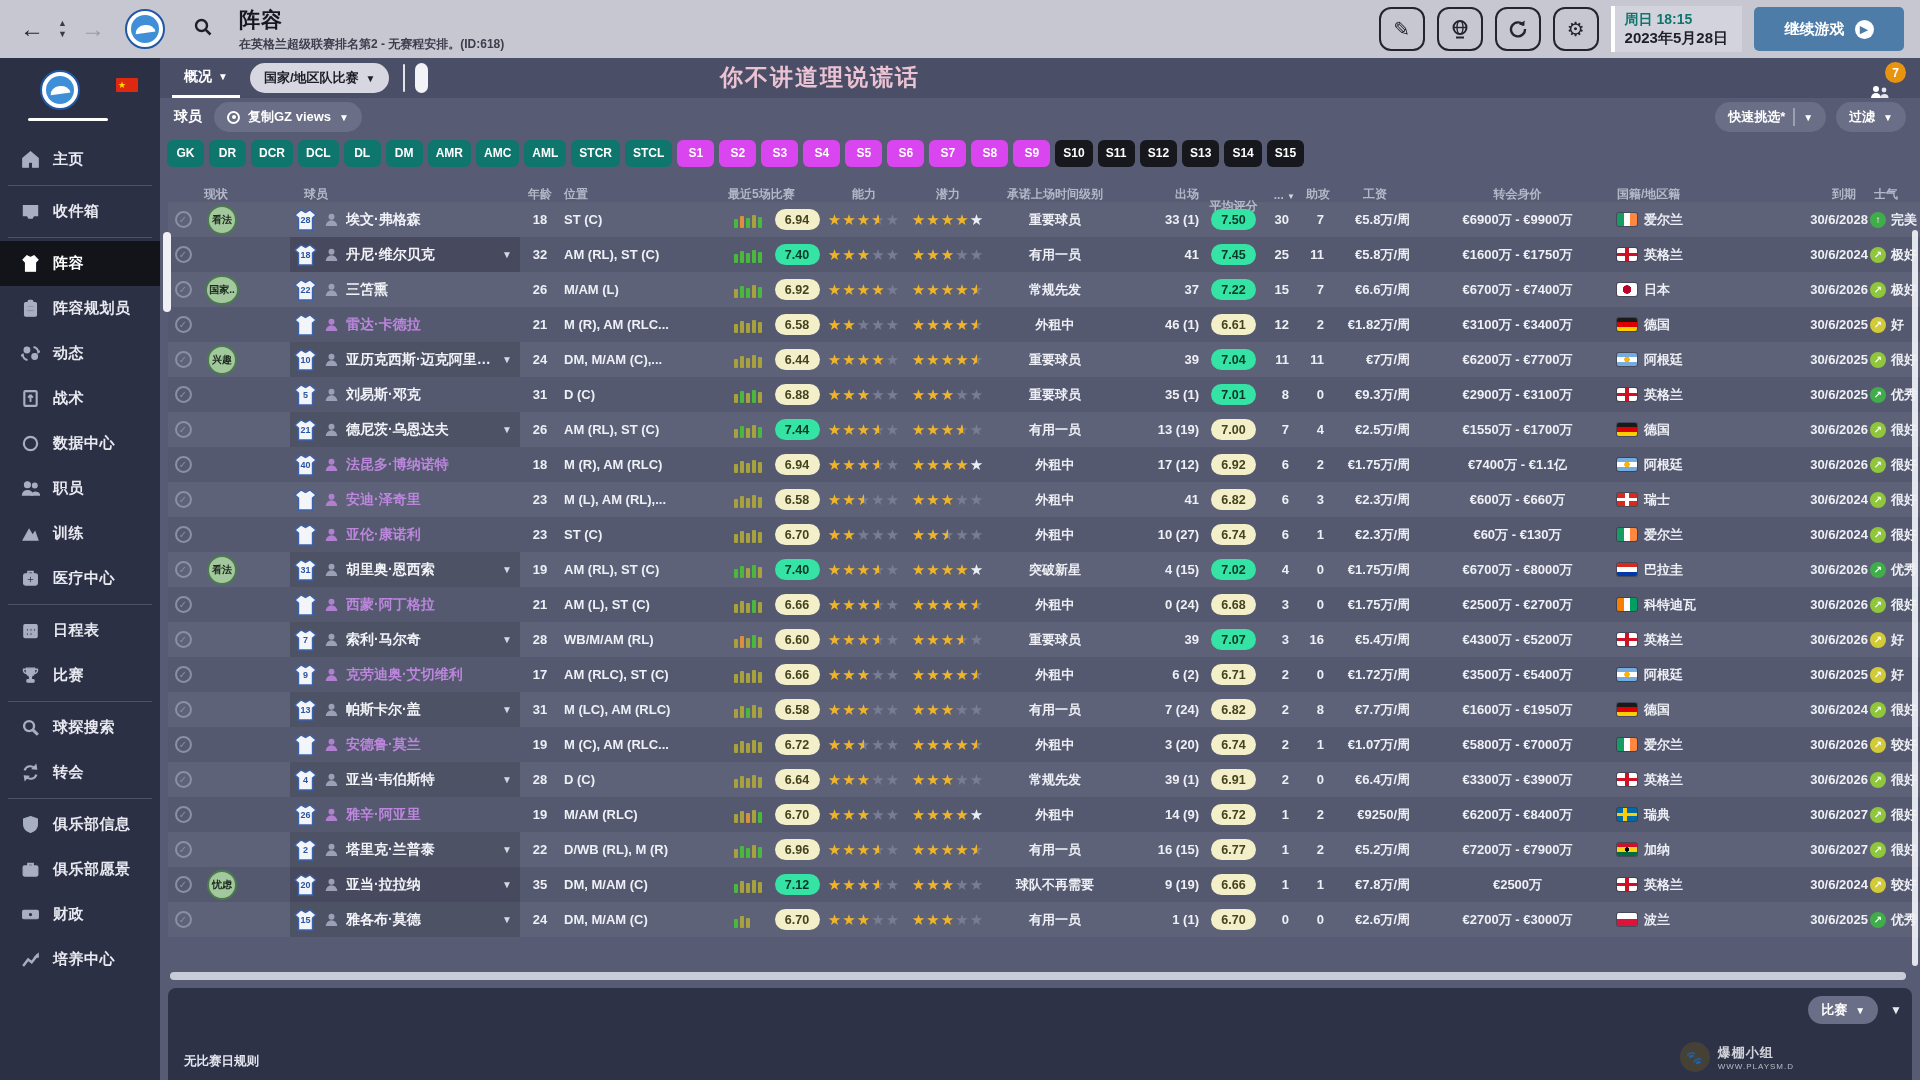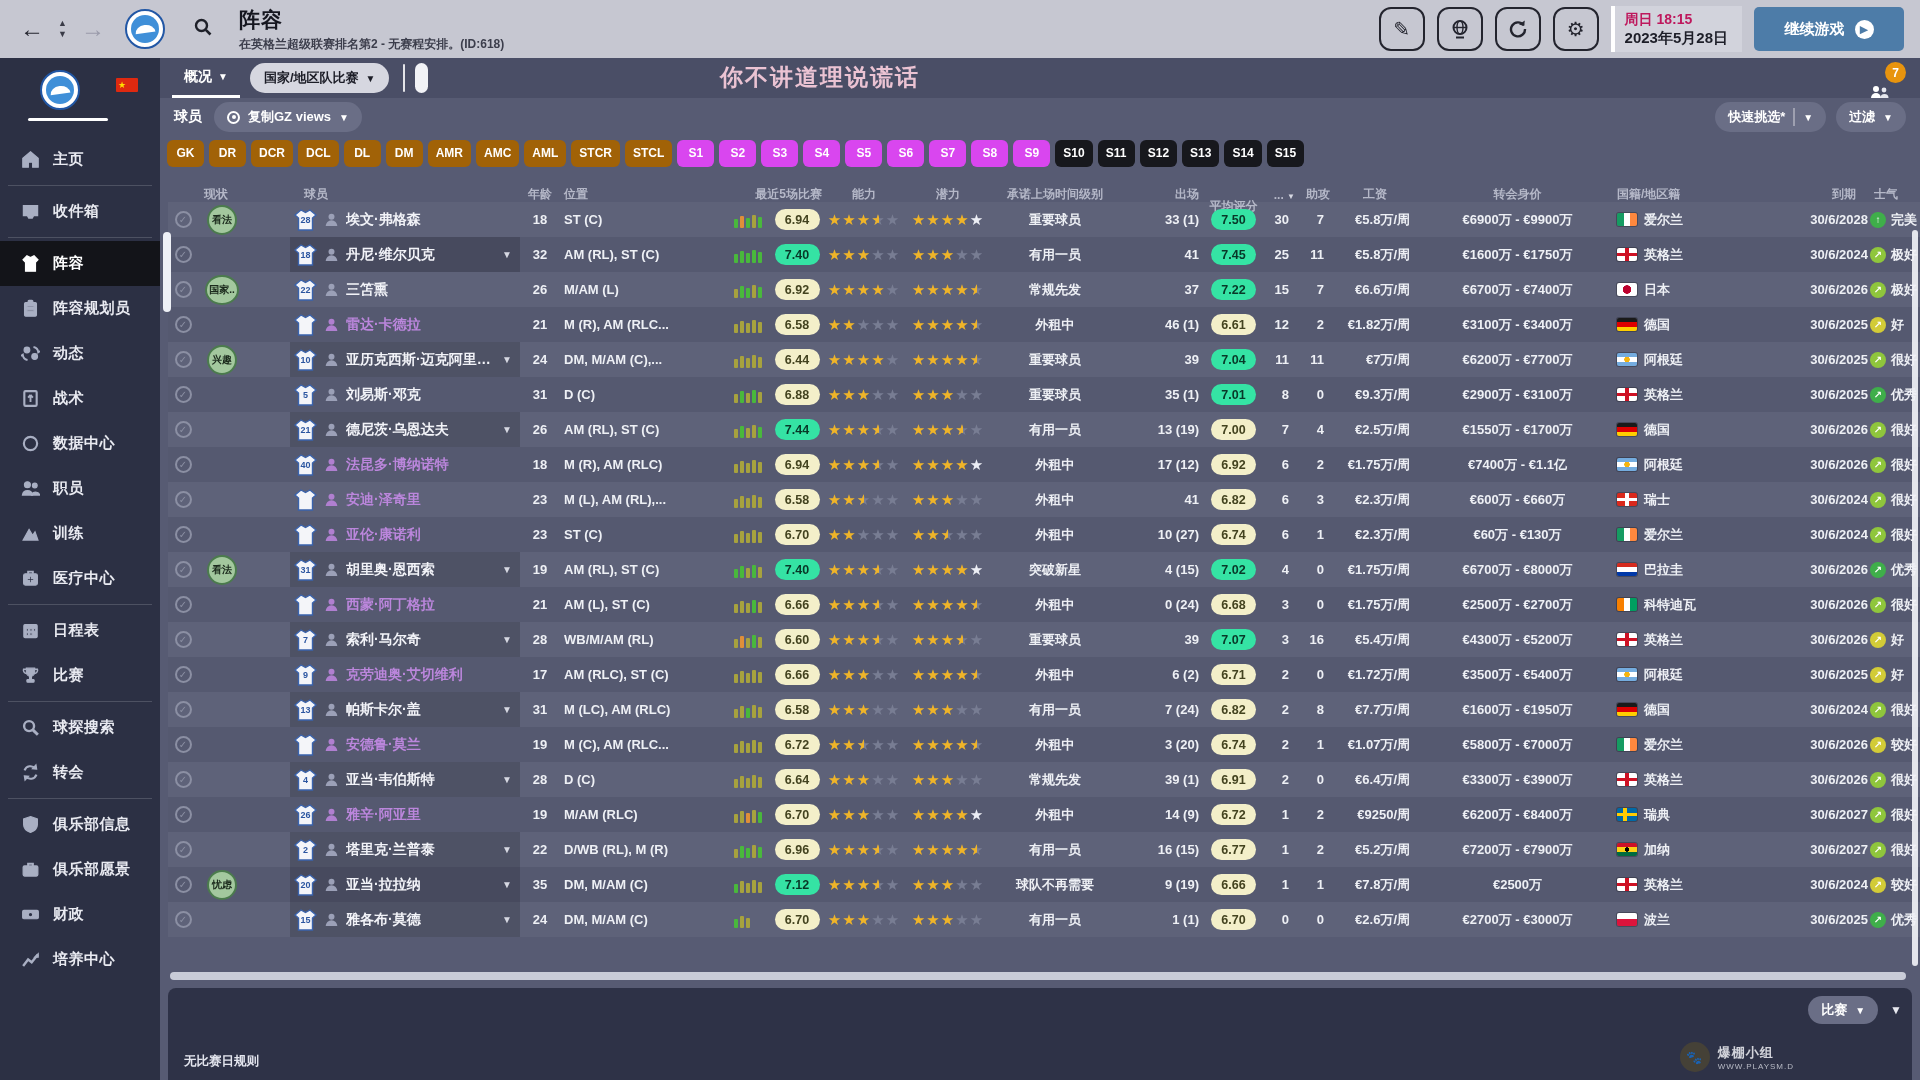--- a/index.html
+++ b/index.html
@@ -16,21 +16,21 @@
   .crest { width:40px; height:40px; border-radius:50%; background:#fff; border:2px solid #2257a5; display:flex; align-items:center; justify-content:center; margin-left:6px; }
   .crest .inner { width:28px; height:28px; border-radius:50%; background:#3f8fd8; position:relative; }
   .crest .inner::after { content:""; position:absolute; left:4px; top:10px; width:20px; height:8px; background:#fff; border-radius:50% 50% 0 0 / 100% 100% 0 0; transform:rotate(-8deg); }
   .searchico { margin-left:14px; }
   .titleblk { margin-left:12px; }
   .titleblk h1 { font-size:21px; font-weight:800; color:#15161f; letter-spacing:1px; }
   .titleblk .sub { font-size:12px; font-weight:bold; color:#3c3e4c; margin-top:2px; }
   .topright { margin-left:auto; display:flex; align-items:center; gap:12px; margin-right:16px; }
   .icon-btn { width:46px; height:44px; border:2.5px solid #23242e; border-radius:12px; display:flex; align-items:center; justify-content:center; color:#23242e; font-size:20px; background:transparent; }
   .datebox { background:#d2d3dc; border-left:4px solid #fff; padding:5px 14px 5px 10px; height:46px; display:flex; flex-direction:column; justify-content:center; }
-  .datebox .d1 { font-size:14px; font-weight:800; color:#be185d; }
+  .datebox .d1 { font-size:14px; font-weight:800; color:#0f766e; }
   .datebox .d2 { font-size:15px; font-weight:800; color:#1d1e28; }
   .continue { height:44px; min-width:150px; background:#4d7ca8; border-radius:5px; display:flex; align-items:center; justify-content:center; gap:10px; color:#fff; font-size:15px; font-weight:800; padding:0 16px; }
   .continue .circ { width:19px; height:19px; border-radius:50%; background:#fff; color:#4d7ca8; font-size:11px; display:flex; align-items:center; justify-content:center; font-weight:bold; }
 
   
   .sidebar { position:absolute; top:58px; left:0; width:160px; height:1022px; background:#2c3044; z-index:10; }
   .side-head { padding:12px 0 8px 14px; position:relative; border-bottom:0; }
   .side-head .crest { width:40px; height:40px; margin-left:26px; }
   .side-head .cnflag { position:absolute; right:22px; top:20px; width:22px; height:14px; background:#de2910; border-radius:1px; display:flex; align-items:center; }
   .side-head .cnflag span { color:#ffde00; font-size:9px; margin-left:2px; }
@@ -61,34 +61,34 @@
   .filterrow { height:38px; display:flex; align-items:center; padding:0 14px; gap:12px; }
   .flabel { font-size:14px; font-weight:800; color:#fff; }
   .pill { background:#6a6e86; border-radius:15px; padding:6px 13px; display:flex; align-items:center; gap:8px; color:#fff; font-size:13px; font-weight:800; }
   .pill .eye { width:13px; height:13px; border-radius:50%; border:2px solid #fff; display:inline-block; position:relative; }
   .pill .eye::after { content:""; position:absolute; left:2.5px; top:2.5px; width:4px; height:4px; border-radius:50%; background:#fff; }
   .rightpills { margin-left:auto; display:flex; gap:10px; }
   .splitdiv { width:2px; height:18px; background:rgba(255,255,255,0.35); }
 
   .posrow { height:34px; display:flex; align-items:center; gap:5px; padding:0 7px; }
   .pos-btn { height:27px; min-width:37px; padding:0 8px; border-radius:6px; display:flex; align-items:center; justify-content:center; font-size:12px; font-weight:800; color:#fff; }
-  .pos-green { background:#a16207; }
+  .pos-green { background:#0f766e; }
   .pos-grey  { background:#d946ef; }
   .pos-black { background:#17181d; }
 
   
   .tablewrap { position:relative; padding-left:8px; margin-top:4px; }
   .grid { display:grid; grid-template-columns:30px 48px 44px 230px 40px 168px 44px 50px 84px 84px 130px 85px 57px 33px 35px 90px 195px 130px 125px 50px; align-items:center; }
   .thead { height:28px; }
   .thead span { font-size:12px; font-weight:bold; color:#b5b8c8; white-space:nowrap; }
   .h-status { grid-column:1/3; padding-left:36px; }
   .h-player { grid-column:4; padding-left:14px; }
   .h-age { grid-column:5; text-align:center; }
   .h-pos { grid-column:6; padding-left:4px; }
-  .h-last5 { grid-column:7/9; text-align:right; }
+  .h-last5 { grid-column:7/9; text-align:left; }
   .h-ab { grid-column:9; text-align:center; }
   .h-pot { grid-column:10; text-align:center; }
   .h-pt { grid-column:11; text-align:center; }
   .h-apps { grid-column:12; text-align:right; padding-right:6px; }
   .h-avg { grid-column:13; text-align:center;margin-top:24px; }
   .h-sort { grid-column:14; text-align:right; }
   .h-sort .tri { font-size:8px; color:#d6d8e2; }
   .h-ass { grid-column:15; text-align:right; }
   .h-wage { grid-column:16; text-align:center; }
   .h-val { grid-column:17; text-align:center; }

